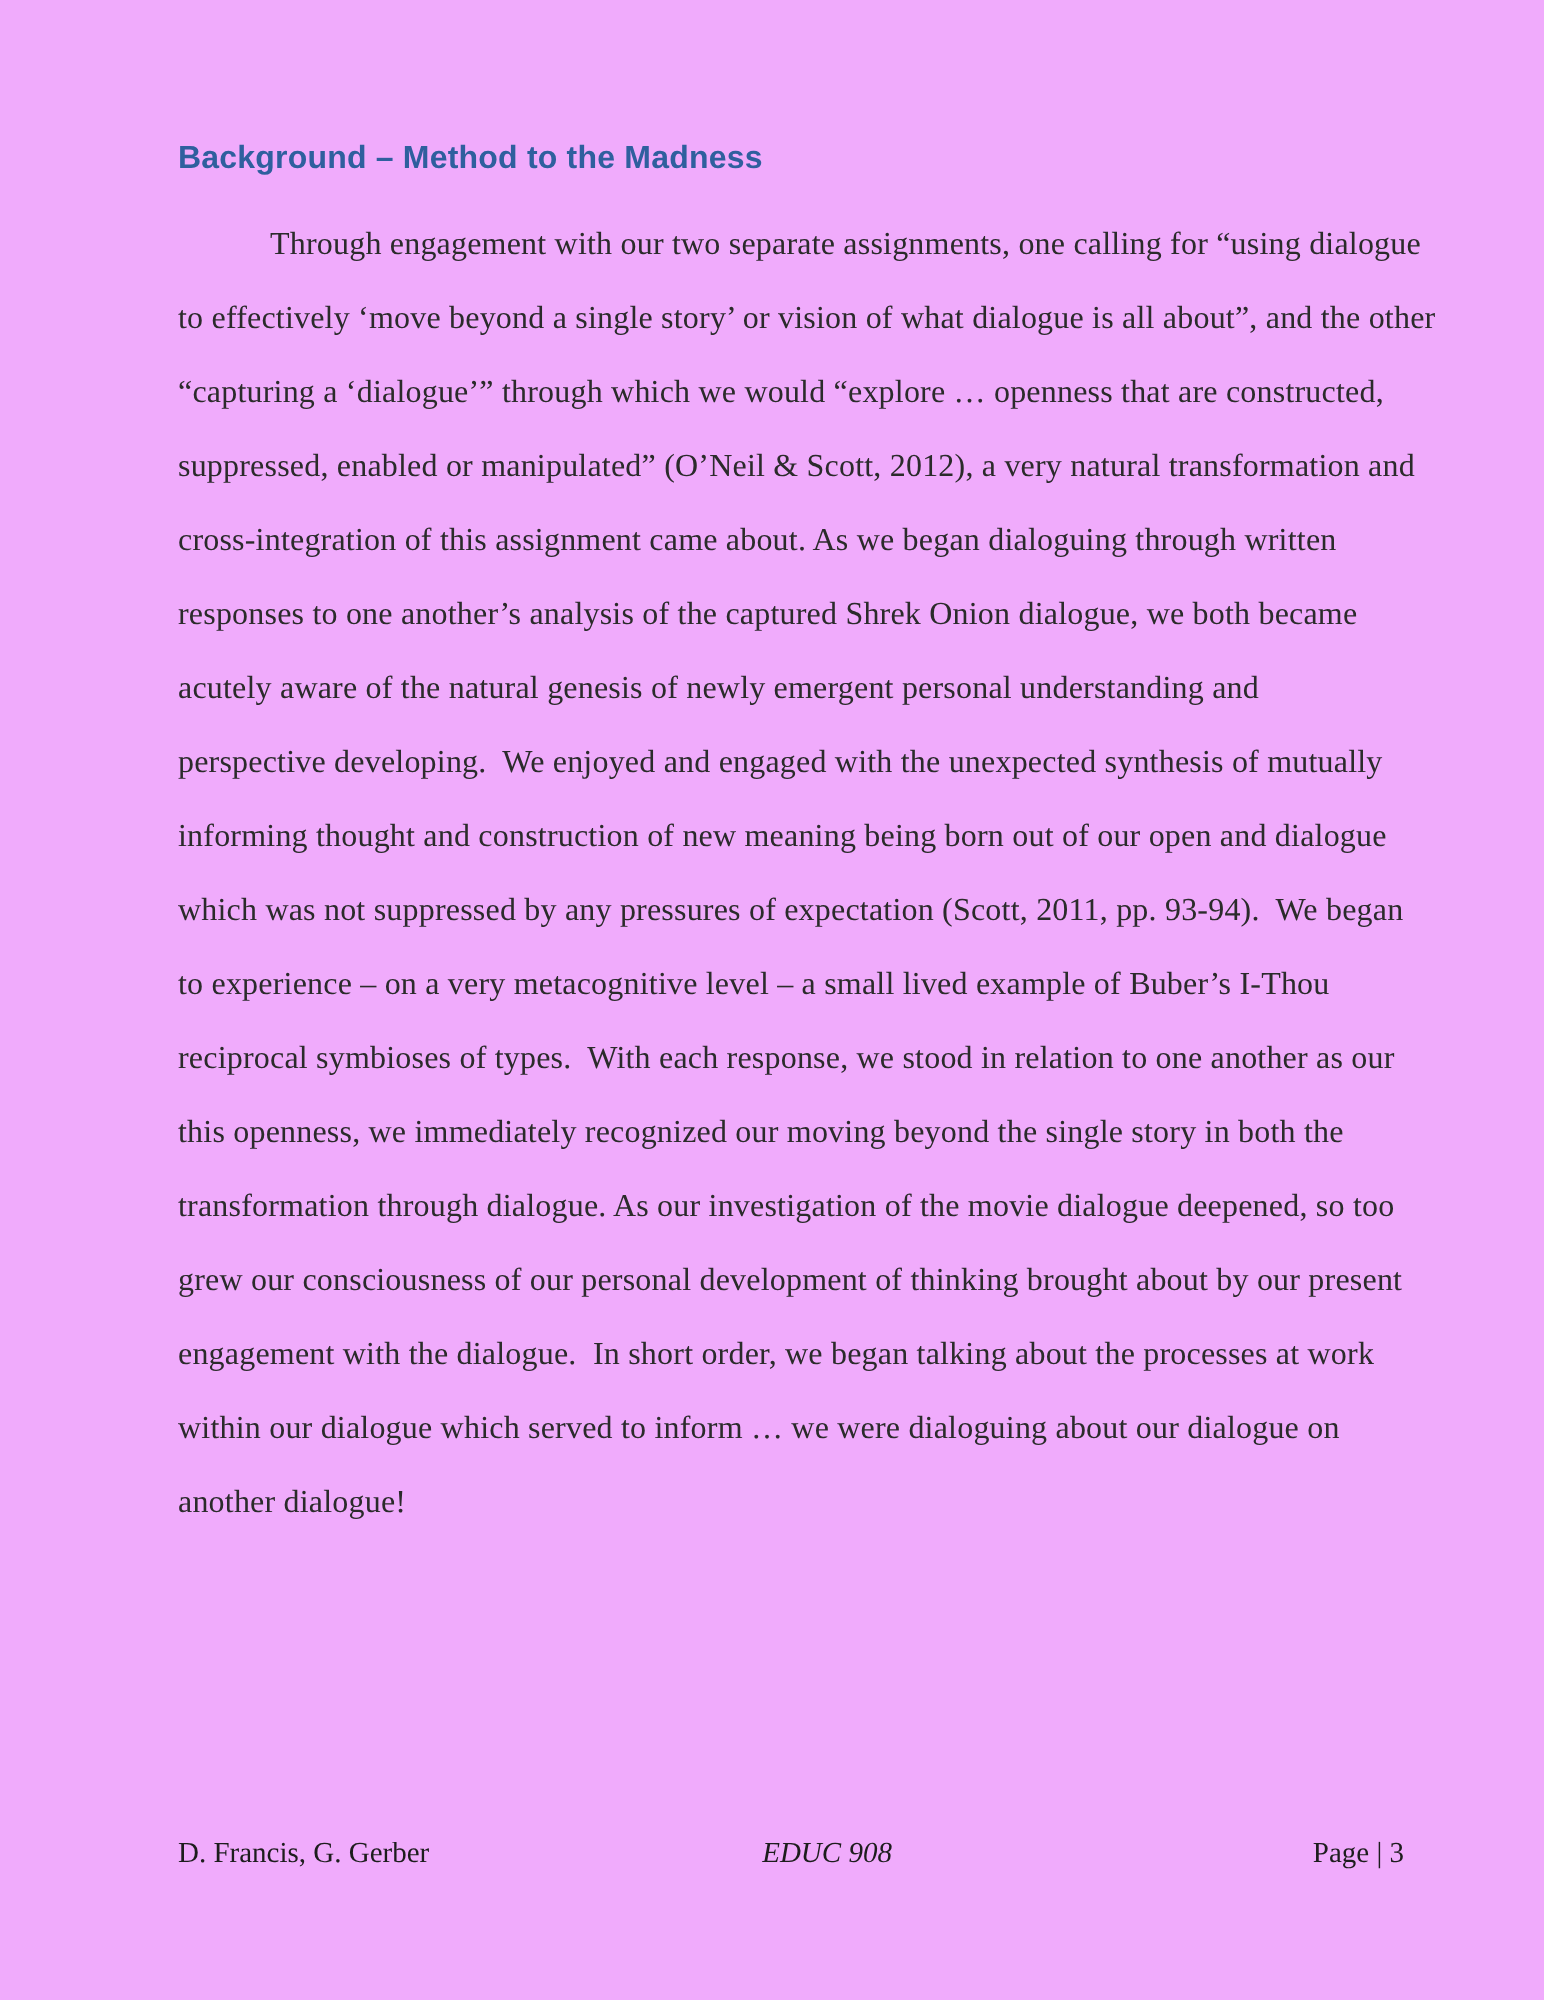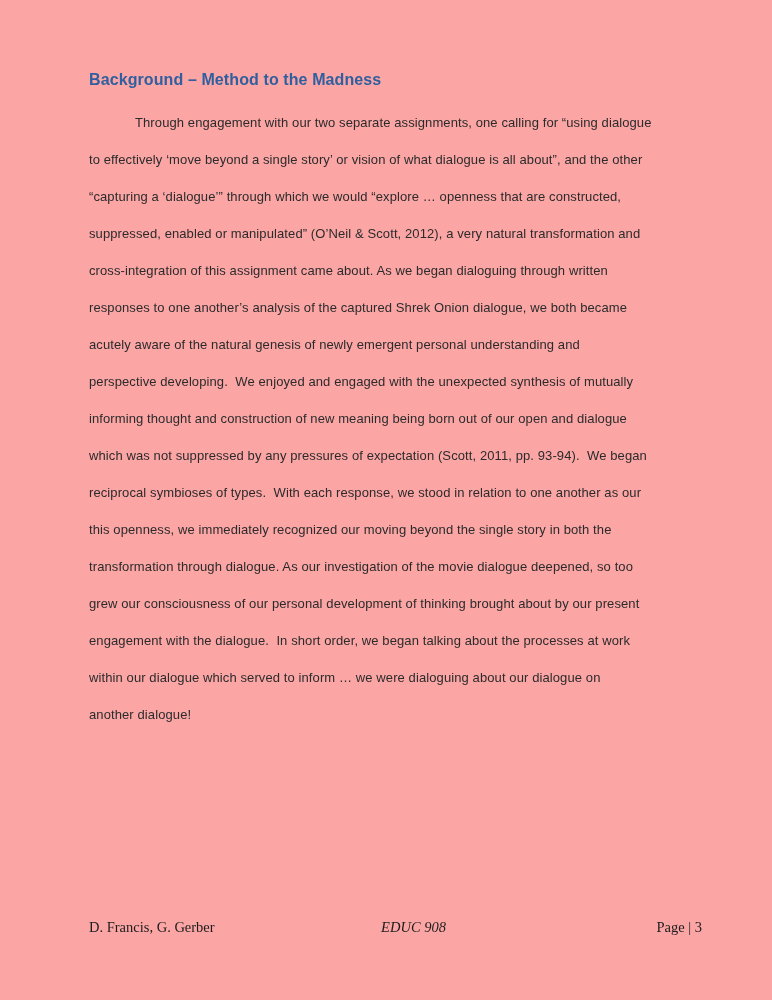--- a/index.html
+++ b/index.html
@@ -15,35 +15,36 @@
     font-family: "Liberation Sans", sans-serif;
     --heading-color: #2f5f9e;
     --body-color: #2b2b2b;
     --footer-color: #1d1d1d;
   }
   .page {
     width: 772px;
     height: 1000px;
     box-sizing: border-box;
     padding: 70px 88px 0 89px;
-    background: #fca5a5;
+    background: #f0abfc;
   }
   .heading {
     margin: 0;
     font-size: 16px;
     line-height: 20px;
     font-weight: bold;
     color: var(--heading-color);
     letter-spacing: 0.1px;
   }
   .paragraph {
     margin-top: 14px;
     color: var(--body-color);
-    font-size: 13px;
+    font-size: 16px;
     letter-spacing: 0.1px;
+    font-family: Liberation Serif, serif;
   }
   .paragraph .line {
     line-height: 37px;
     height: 37px;
     white-space: pre;
   }
   .paragraph .line:first-child {
     text-indent: 46px;
   }
   .footer {
@@ -78,20 +79,21 @@
       <div class="line">Through engagement with our two separate assignments, one calling for “using dialogue</div>
       <div class="line">to effectively ‘move beyond a single story’ or vision of what dialogue is all about”, and the other</div>
       <div class="line">“capturing a ‘dialogue’” through which we would “explore … openness that are constructed,</div>
       <div class="line">suppressed, enabled or manipulated” (O’Neil &amp; Scott, 2012), a very natural transformation and</div>
       <div class="line">cross-integration of this assignment came about. As we began dialoguing through written</div>
       <div class="line">responses to one another’s analysis of the captured Shrek Onion dialogue, we both became</div>
       <div class="line">acutely aware of the natural genesis of newly emergent personal understanding and</div>
       <div class="line">perspective developing.  We enjoyed and engaged with the unexpected synthesis of mutually</div>
       <div class="line">informing thought and construction of new meaning being born out of our open and dialogue</div>
       <div class="line">which was not suppressed by any pressures of expectation (Scott, 2011, pp. 93-94).  We began</div>
+      <div class="line">to experience – on a very metacognitive level – a small lived example of Buber’s I-Thou</div>
       <div class="line">reciprocal symbioses of types.  With each response, we stood in relation to one another as our</div>
       <div class="line">this openness, we immediately recognized our moving beyond the single story in both the</div>
       <div class="line">transformation through dialogue. As our investigation of the movie dialogue deepened, so too</div>
       <div class="line">grew our consciousness of our personal development of thinking brought about by our present</div>
       <div class="line">engagement with the dialogue.  In short order, we began talking about the processes at work</div>
       <div class="line">within our dialogue which served to inform … we were dialoguing about our dialogue on</div>
       <div class="line">another dialogue!</div>
     </div>
 
   <div class="footer">

